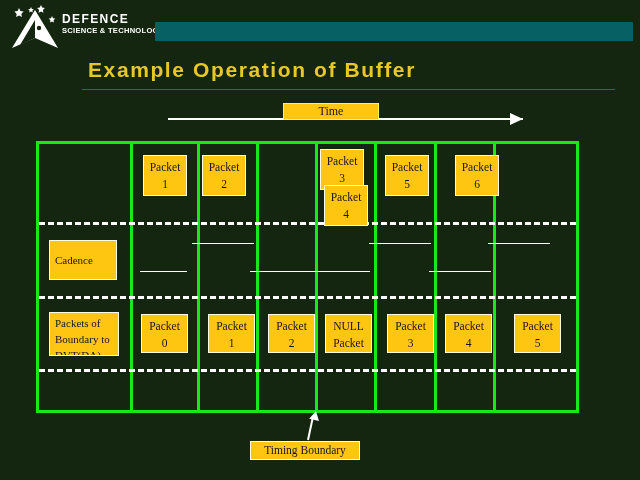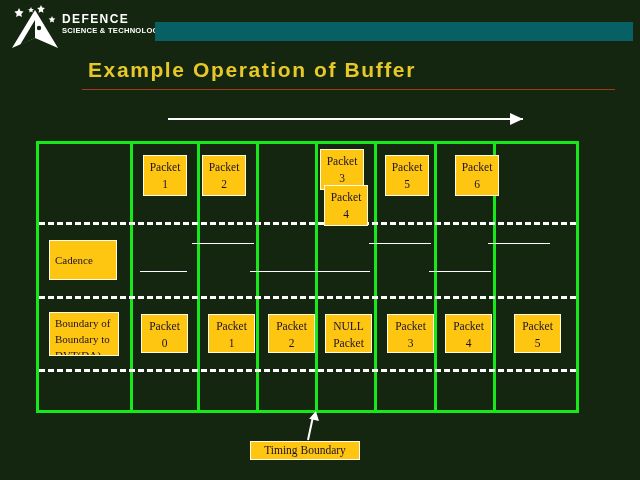--- a/index.html
+++ b/index.html
@@ -266,40 +266,41 @@
     </div>
   </div>
 
   <div id="teal-bar"></div>
 
   <div id="title">Example Operation of Buffer</div>
   <div id="title-rule"></div>
 
   <div id="time-axis"></div>
   <div id="time-arrow"></div>
+  <div id="time-label">Time</div>
 
   <div id="grid">
 
     <div class="col-div" style="left:91px"></div>
     <div class="col-div" style="left:158px"></div>
     <div class="col-div" style="left:217px"></div>
     <div class="col-div" style="left:276px"></div>
     <div class="col-div" style="left:335px"></div>
     <div class="col-div" style="left:395px"></div>
     <div class="col-div" style="left:454px"></div>
 
     <div class="dash-line" style="top:78px"></div>
     <div class="dash-line" style="top:152px"></div>
     <div class="dash-line" style="top:225px"></div>
 
 
     <div class="gold-box row-label" id="lbl-cadence">Cadence Signal</div>
 
     <div class="gold-box row-label" id="lbl-delivery">
-      <span>Boundary of</span>
+      <span>Packets of</span>
       <span>Boundary to</span>
       <span>DVT(DA)</span>
     </div>
 
     <div class="gold-box pkt pkt-arrival" style="left:104px">
       <span class="l1">Packet</span>
       <span class="l2">1</span>
     </div>
 
     <div class="gold-box pkt pkt-arrival" style="left:163px">

